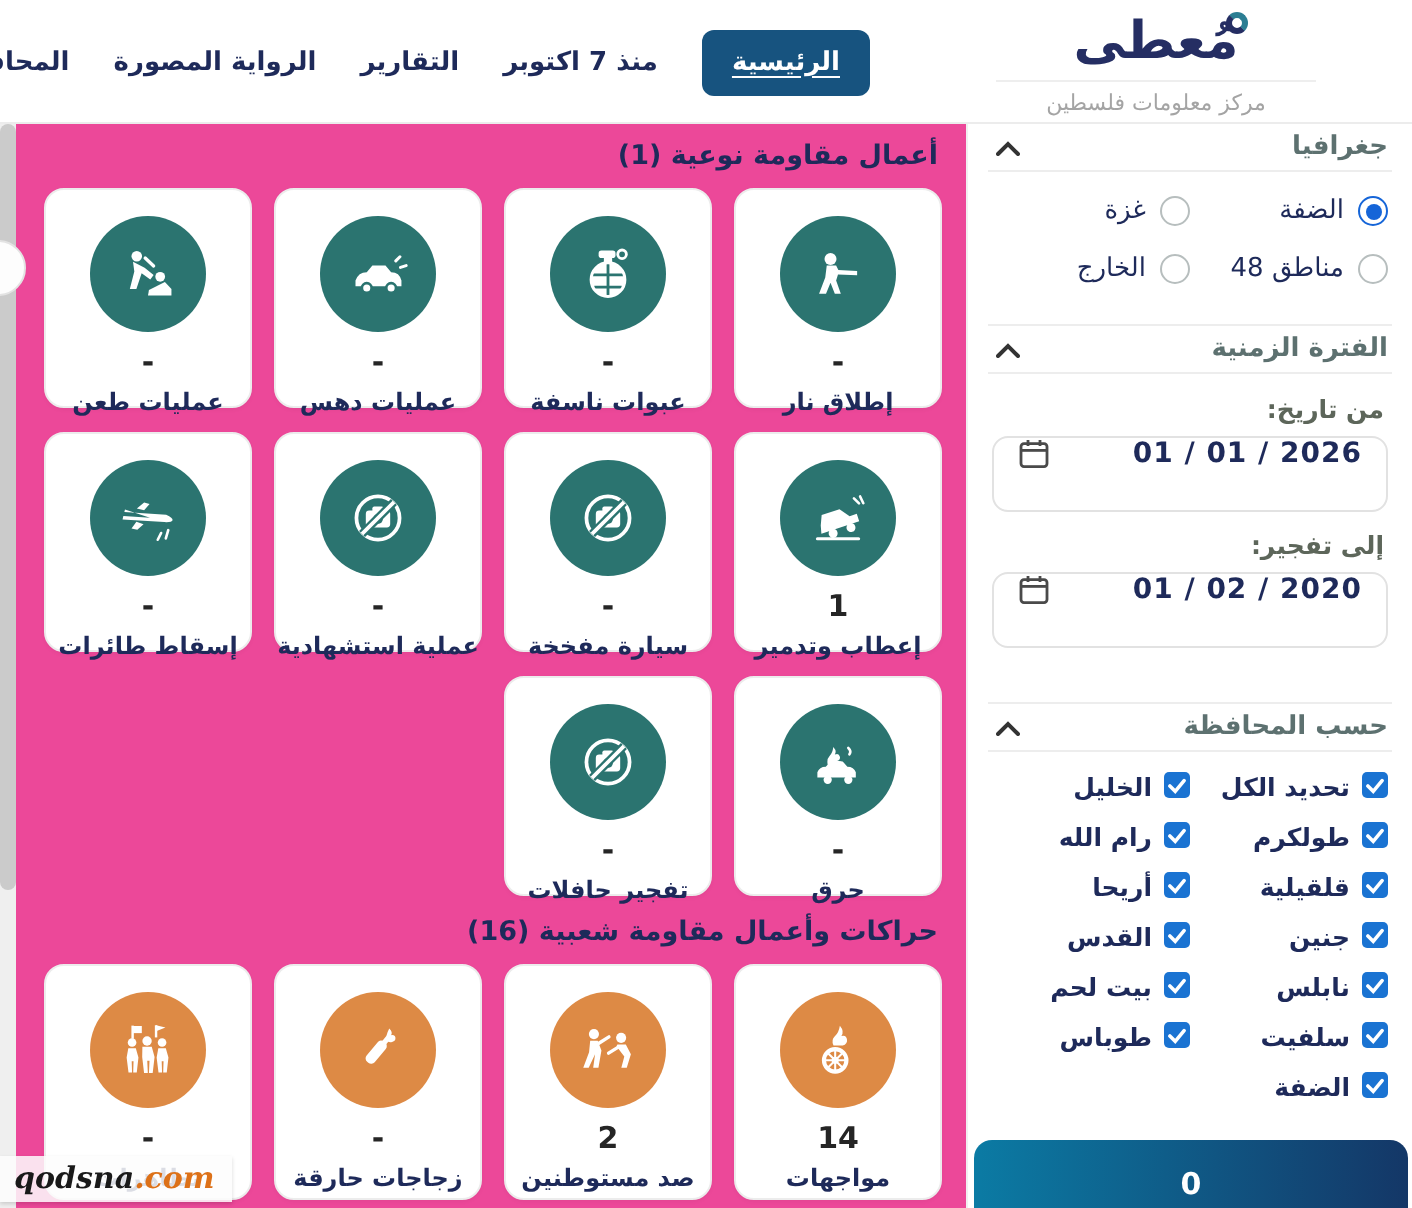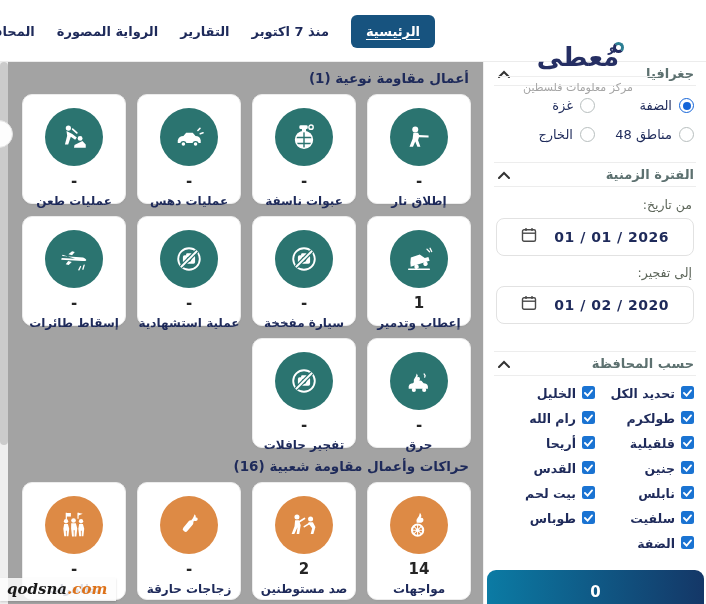--- a/index.html
+++ b/index.html
@@ -3,38 +3,38 @@
 <meta charset="utf-8">
 <style>
   * { margin:0; padding:0; box-sizing:border-box; }
   html,body { width:706px; height:604px; overflow:hidden; }
   body { font-family:"DejaVu Sans","Liberation Sans",sans-serif; background:#fff; direction:rtl; }
   .screen { position:relative; width:706px; height:604px; overflow:hidden; background:#fff; }
 
   
   header { position:absolute; top:0; right:0; left:0; height:62px; background:#fff; border-bottom:1px solid #ececec; z-index:5; }
   .brand { position:absolute; right:48px; top:5px; width:160px; text-align:center; }
-  .logo-row { position:relative; height:32px; line-height:32px;margin-top:36px; }
+  .logo-row { position:relative; height:32px; line-height:32px; }
   .logo-text { font-size:26px; font-weight:bold; color:#252e63; letter-spacing:-1px; }
   .logo-ring { position:absolute; right:34px; top:1px; width:11px; height:11px; border-radius:50%;
                border:3px solid #2b7e93; border-bottom-color:#252e63; border-left-color:#252e63; background:#fff; }
   .tagline { margin-top:3px; padding-top:4px; border-top:1px solid #eee; color:#a4a4a4; font-size:11px; }
   nav { position:absolute; left:3px; top:0; width:432px; height:62px; display:flex; align-items:center; gap:22px; }
   .nav-item { font-size:13px; font-weight:bold; color:#1e2a5a; white-space:nowrap; cursor:pointer; }
   .nav-item.active { background:#17537f; color:#fff; padding:9px 15px; border-radius:6px;
                      text-decoration:underline; text-underline-offset:3px; }
 
   
   .scroll-track { position:absolute; left:0; top:62px; bottom:0; width:8px; background:#efefef; }
   .scroll-thumb { position:absolute; left:0; top:0; width:8px; height:383px; background:#cbcbcb; border-radius:4px; }
   .edge-circle { position:absolute; left:-15px; top:120px; width:28px; height:28px; border-radius:50%;
                  background:#fdfdfd; border:1px solid #e3e3e3; z-index:2; }
 
   
-  main { position:absolute; top:62px; left:8px; right:223px; bottom:0; background:#a3a3a3; padding:6px 12px; overflow:hidden; }
+  main { position:absolute; top:62px; left:8px; right:223px; bottom:0; background:#ec4899; padding:6px 12px; overflow:hidden; }
   .sec-title { font-size:13.5px; font-weight:bold; color:#1e2a5a; margin:2px 2px 8px; }
   .sec-title.second { margin-top:10px; }
   .cards-grid { display:grid; grid-template-columns:repeat(4,104px); gap:12px 11px; justify-content:start; }
   .card { width:104px; height:110px; background:#fff; border:1px solid #ececec; border-radius:10px;
           box-shadow:0 1px 2px rgba(0,0,0,.04); display:flex; flex-direction:column; align-items:center;
           padding-top:13px; cursor:pointer; }
   .cards-grid.orange .card { height:118px; }
   .circle { width:58px; height:58px; border-radius:50%; display:flex; align-items:center; justify-content:center; flex:0 0 auto; }
   .value { margin-top:8px; font-size:15px; font-weight:bold; color:#252525; line-height:1; }
   .label { margin-top:5px; font-size:12px; font-weight:bold; color:#1e2a5a; white-space:nowrap; }
@@ -46,23 +46,23 @@
               border-bottom:1px solid #ededed; }
   .side-title { font-size:13px; font-weight:bold; color:#5d7170; }
   .chev { display:flex; align-items:center; cursor:pointer; padding:2px; }
   .radio-grid { display:grid; grid-template-columns:1fr 1fr; row-gap:14px; padding:12px 2px 20px;
                 border-bottom:1px solid #ededed; }
   .radio-item { display:flex; align-items:center; gap:7px; font-size:13px; font-weight:normal; color:#1e2a5a; cursor:pointer; }
   .radio { width:15px; height:15px; border-radius:50%; border:1.5px solid #b7bebe; position:relative; flex:0 0 auto; background:#fff; }
   .radio.sel { border-color:#1565d8; }
   .radio.sel::after { content:""; position:absolute; inset:2.5px; border-radius:50%; background:#1565d8; }
   .period-body { padding:8px 2px 18px; border-bottom:1px solid #ededed; }
-  .date-label { font-size:12.5px; font-weight:normal; color:#5d665a; margin:2px 2px 0; }
+  .date-label { font-size:12.5px; font-weight:bold; color:#5d665a; margin:2px 2px 0; }
   .date-box { height:38px; background:#fff; border:1px solid #e2e2e2; border-radius:8px; display:flex;
-              align-items:center; justify-content:space-between; padding:0 24px; margin:6px 0 9px; cursor:pointer; }
+              align-items:flex-start; justify-content:space-between; padding:0 12px; margin:6px 0 9px; cursor:pointer; }
   .date-val { direction:ltr; font-size:14px; font-weight:bold; color:#1e2a5a; letter-spacing:.5px; }
   .check-grid { display:grid; grid-template-columns:1fr 1fr; row-gap:10px; padding:10px 2px 14px; }
   .check-item { display:flex; gap:6px; font-size:12.5px; font-weight:bold; color:#1e2a5a; cursor:pointer; }
   .cbx { width:13px; height:13px; border-radius:2.5px; background:#1a73d2; display:flex; align-items:center;
          justify-content:center; flex:0 0 auto; }
   .apply-btn { position:absolute; left:3px; right:2px; bottom:-10px; height:44px; border:none; border-radius:9px;
                background:linear-gradient(to left,#143767 0%,#0b7ba4 100%); color:#fff; font-size:15px;
                font-weight:bold; font-family:inherit; cursor:pointer; }
 
   

